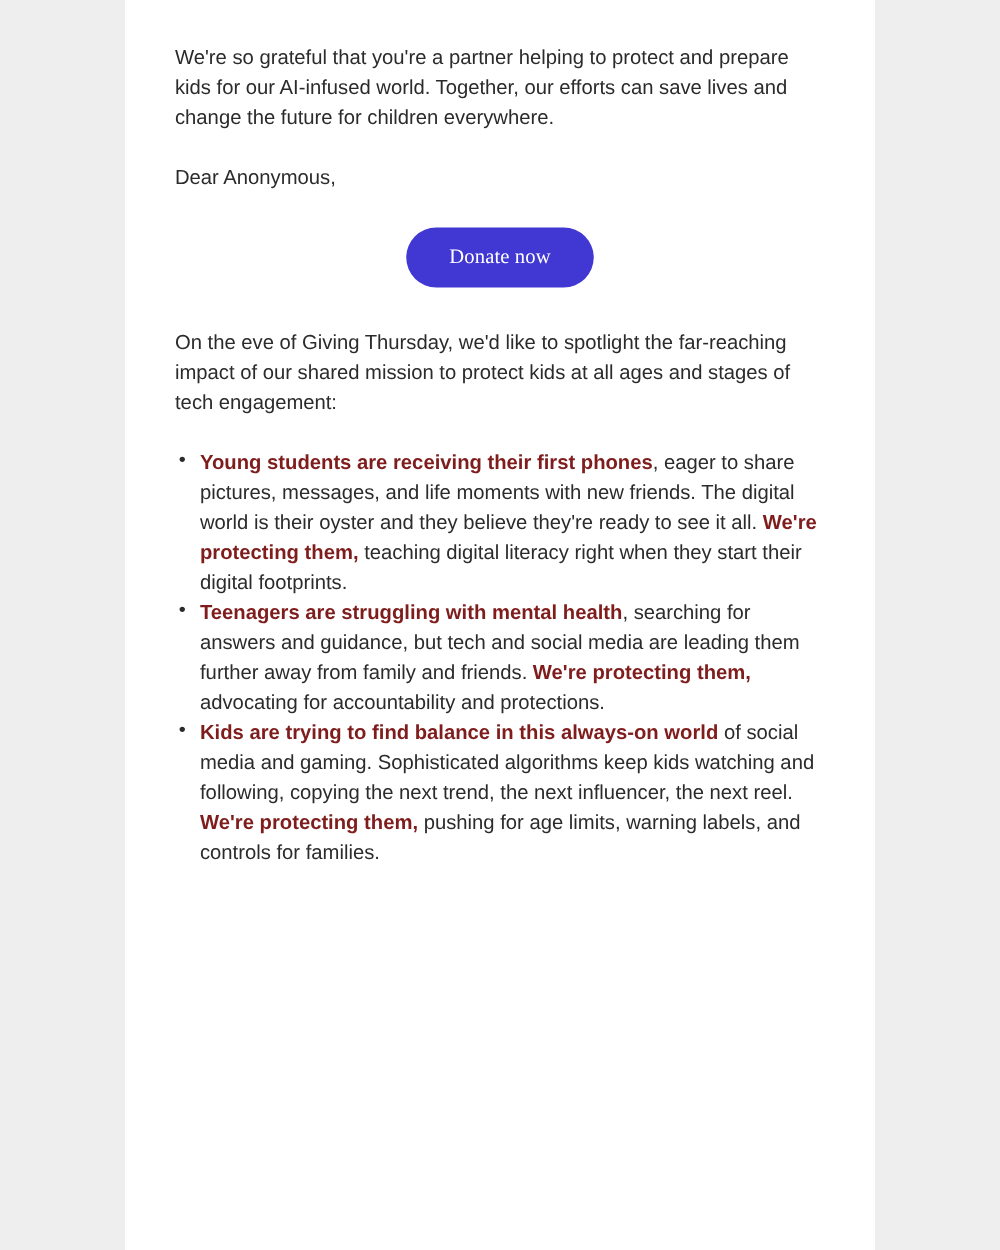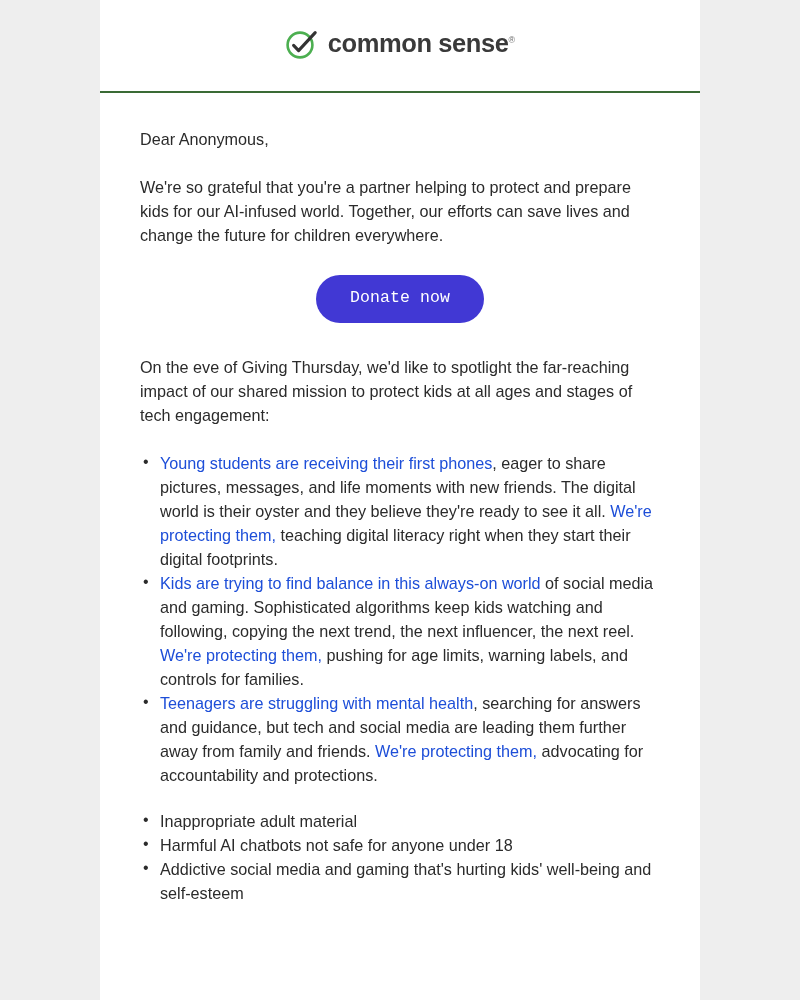--- a/index.html
+++ b/index.html
@@ -96,21 +96,21 @@
   .cta-button {
     display: inline-block;
     background: #4138d4;
     color: #ffffff;
     font-size: 16.5px;
     line-height: 1;
     padding: 15px 34px 16px 34px;
     border-radius: 26px;
     border: none;
     cursor: pointer;
-    font-family: Liberation Mono, monospace;
+    font-family: Liberation Serif, serif;
     letter-spacing: 0.1px;
   }
 
   ul.bullets {
     list-style: none;
     margin: 0 0 0 0;
     padding: 0;
   }
 
   ul.bullets li {
@@ -129,73 +129,55 @@
     top: -1px;
     font-size: 16px;
     color: #2b2b2b;
     line-height: 24px;
   }
 
   ul.bullets.spaced li { margin-bottom: 0; }
 
   .list-block { margin-bottom: 22px; }
 
-  b, strong { font-weight: 400; color: #1d4ed8; }
+  b, strong { font-weight: 700; color: #7f1d1d; }
 
   .gift-line {
     font-size: 16.2px;
     line-height: 24px;
     color: #2b2b2b;
     margin-top: 22px;
   }
 </style>
 </head>
 <body>
 
 <div class="email-wrap">
   <div class="email-panel">
 
-    <div class="header">
-      <div class="logo">
-        <span class="logo-mark">
-          <svg width="34" height="34" viewBox="0 0 34 34" aria-hidden="true">
-            <circle cx="15" cy="18" r="12.4" fill="none" stroke="#4caf50" stroke-width="2.6"></circle>
-            <path d="M8.6 18.4 L13.6 23.6 L30.2 5.6" fill="none" stroke="#333333" stroke-width="3.1" stroke-linecap="round" stroke-linejoin="round"></path>
-          </svg>
-        </span>
-        <span class="logo-text"><span>common sense</span><span class="logo-reg">®</span></span>
-      </div>
-    </div>
 
     <div class="content">
 
+      <p class="para">We're so grateful that you're a partner helping to protect and prepare kids for our AI-infused world. Together, our efforts can save lives and change the future for children everywhere.</p>
+
       <p class="para greeting">Dear Anonymous,</p>
-
-      <p class="para">We're so grateful that you're a partner helping to protect and prepare kids for our AI-infused world. Together, our efforts can save lives and change the future for children everywhere.</p>
 
       <div class="cta-row">
         <button class="cta-button">Donate now</button>
       </div>
 
       <p class="para">On the eve of Giving Thursday, we'd like to spotlight the far-reaching impact of our shared mission to protect kids at all ages and stages of tech engagement:</p>
 
       <div class="list-block">
         <ul class="bullets spaced" id="impact-list">
             <li><b>Young students are receiving their first phones</b><span>, eager to share pictures, messages, and life moments with new friends. The digital world is their oyster and they believe they're ready to see it all. </span><b>We're protecting them,</b><span> teaching digital literacy right when they start their digital footprints.</span></li>
+            <li><b>Teenagers are struggling with mental health</b><span>, searching for answers and guidance, but tech and social media are leading them further away from family and friends. </span><b>We're protecting them,</b><span> advocating for accountability and protections.</span></li>
             <li><b>Kids are trying to find balance in this always-on world</b><span> of social media and gaming. Sophisticated algorithms keep kids watching and following, copying the next trend, the next influencer, the next reel. </span><b>We're protecting them,</b><span> pushing for age limits, warning labels, and controls for families.</span></li>
-            <li><b>Teenagers are struggling with mental health</b><span>, searching for answers and guidance, but tech and social media are leading them further away from family and friends. </span><b>We're protecting them,</b><span> advocating for accountability and protections.</span></li>
           </ul>
       </div>
 
 
-      <div class="list-block">
-        <ul class="bullets" id="protect-list">
-            <li>Inappropriate adult material</li>
-            <li>Harmful AI chatbots not safe for anyone under 18</li>
-            <li>Addictive social media and gaming that's hurting kids' well-being and self-esteem</li>
-          </ul>
-      </div>
 
       <p class="gift-line"></p>
 
     </div>
   </div>
 </div>
 
 </body></html>

